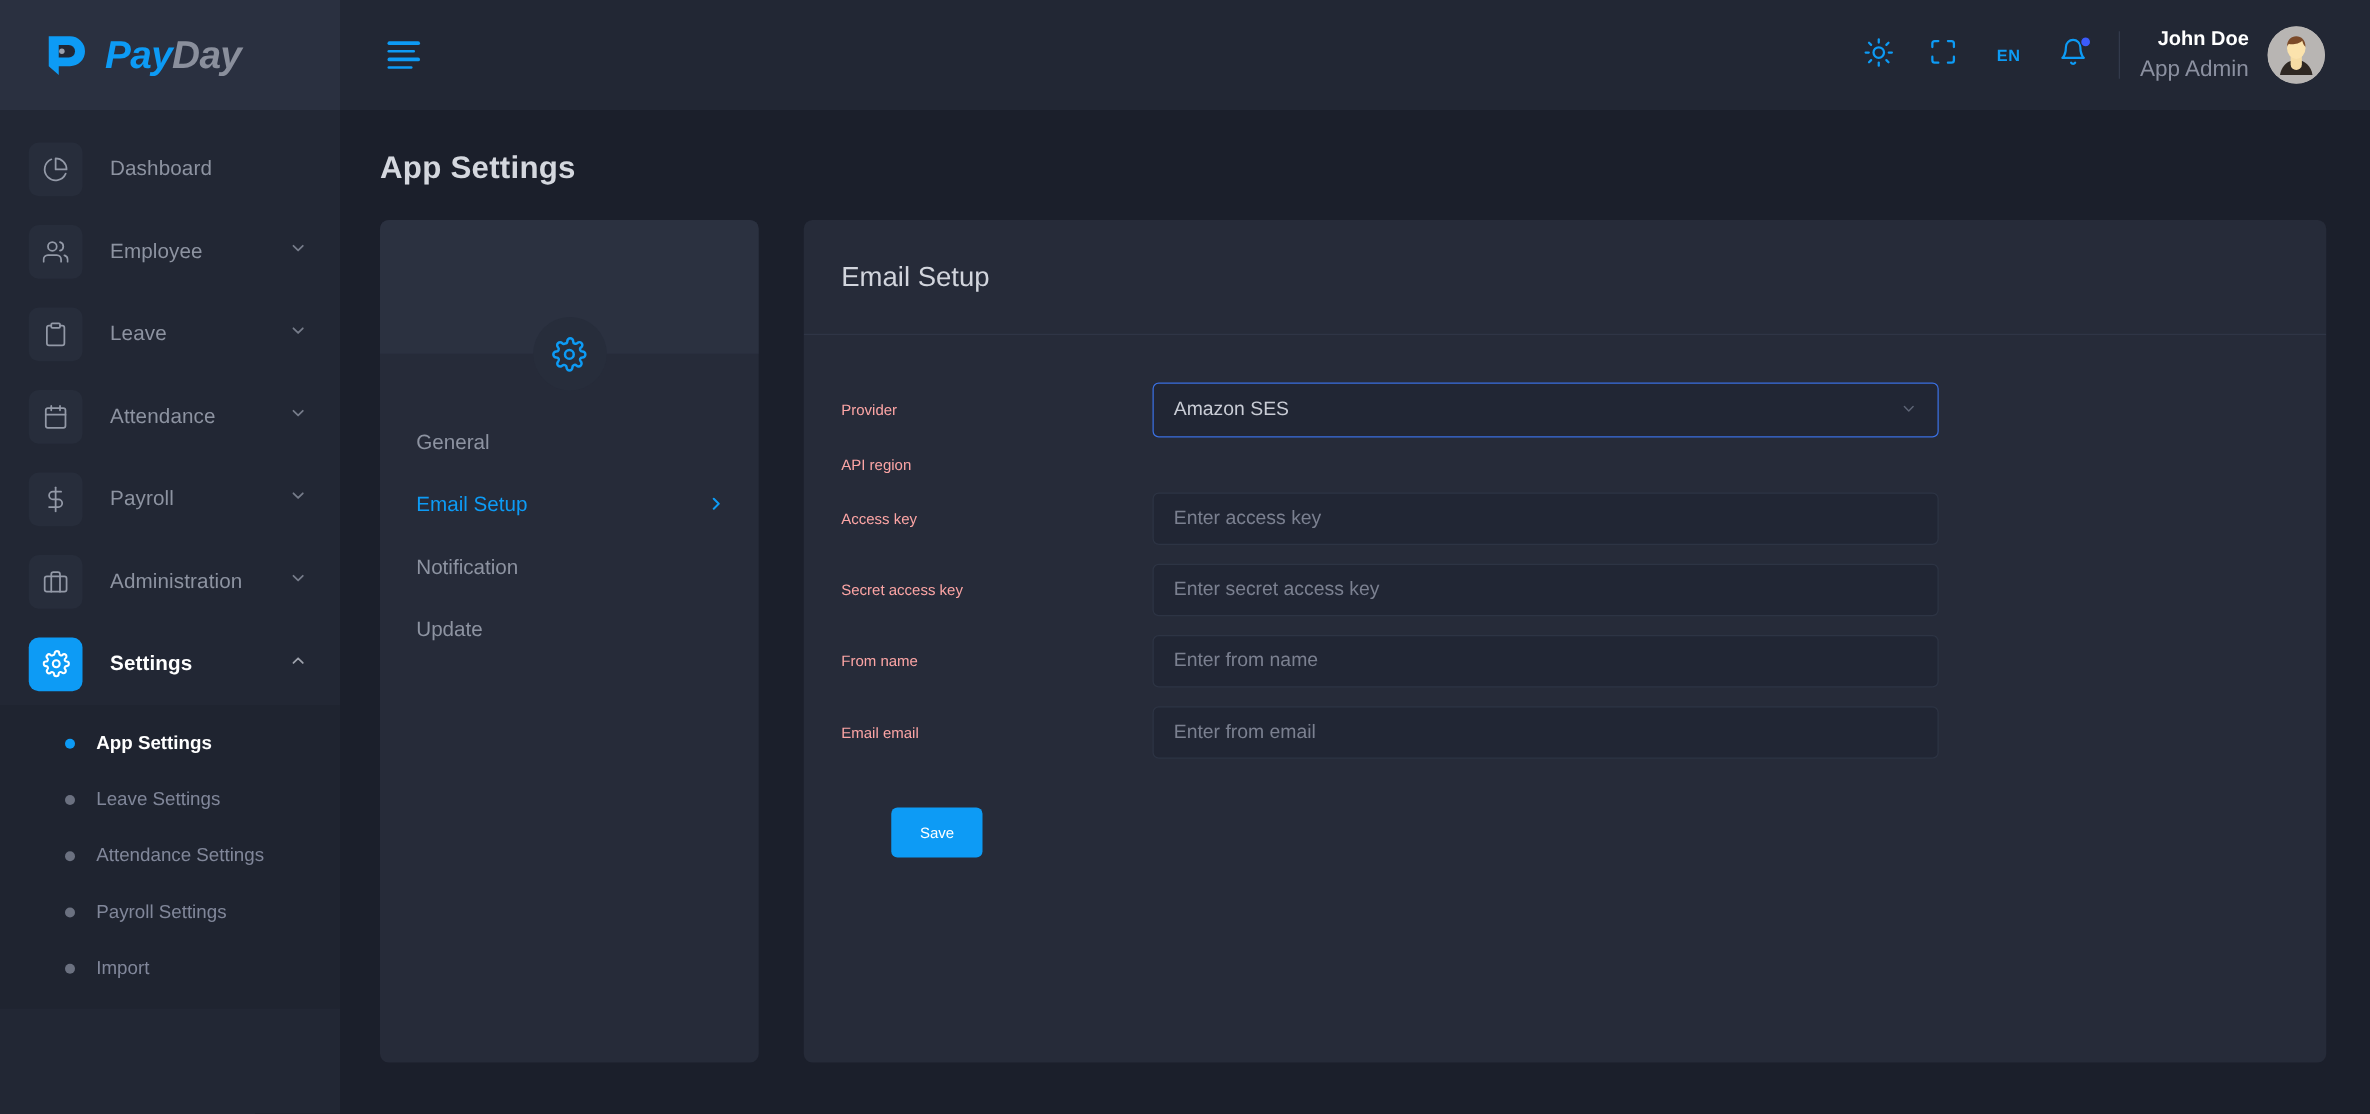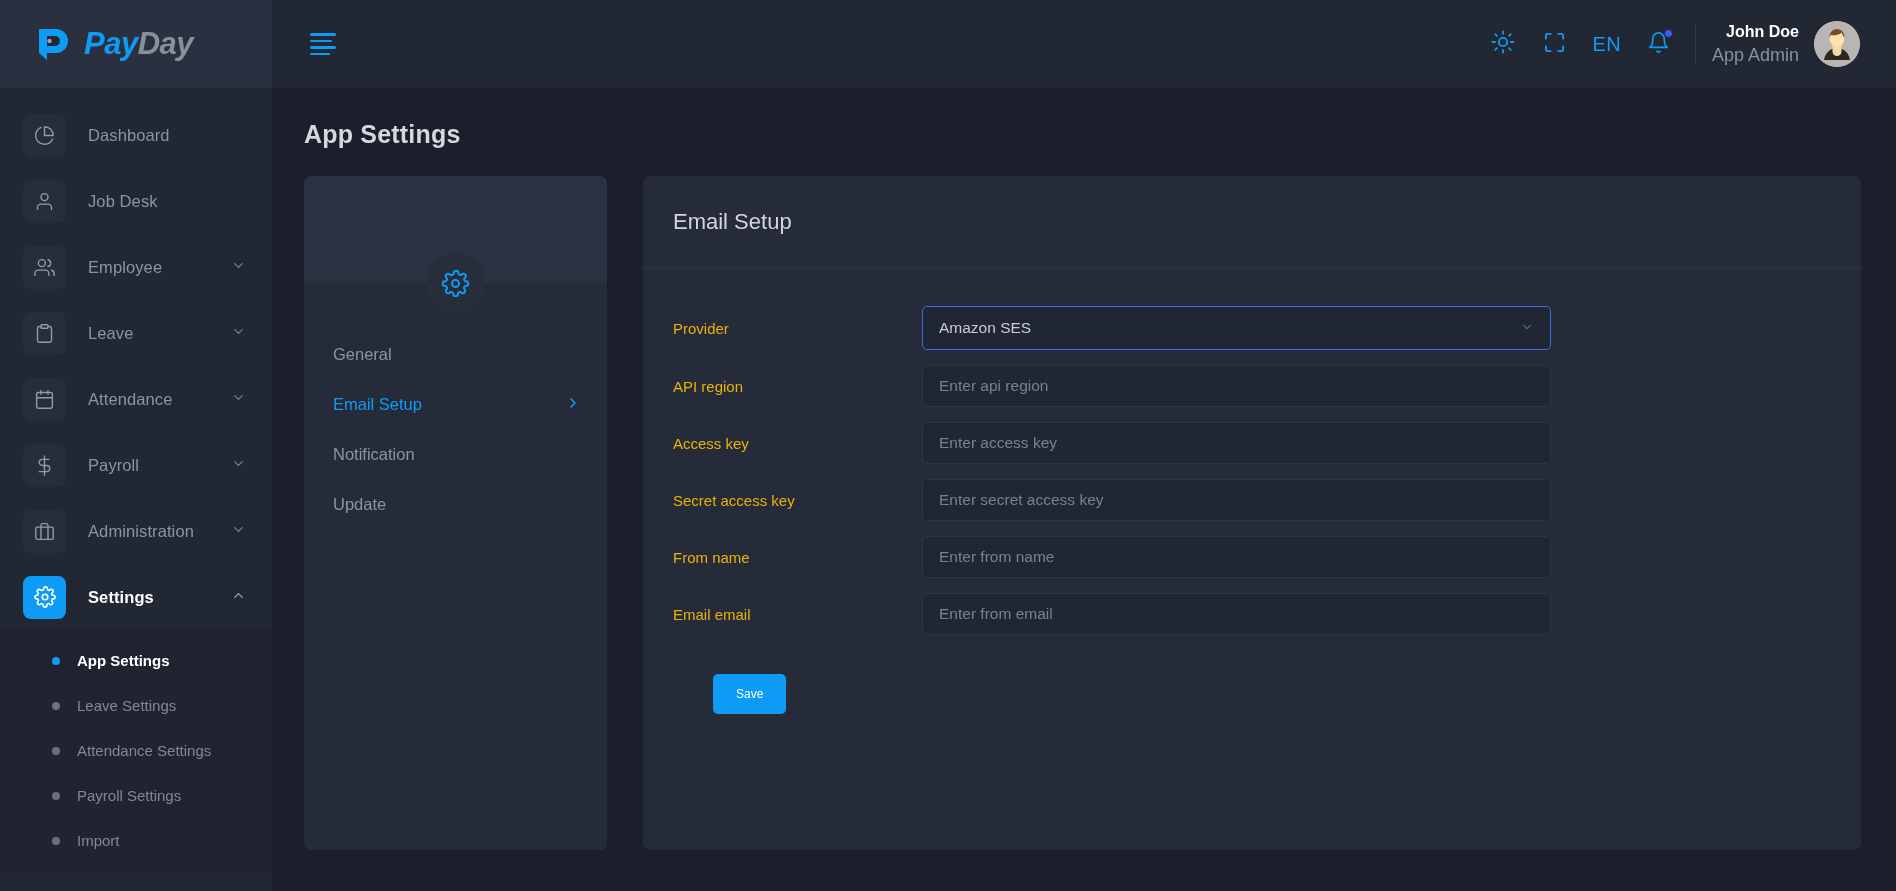--- a/index.html
+++ b/index.html
@@ -87,21 +87,21 @@
   .hamburger span:nth-child(2) { width: 22px; }
   .hamburger span:nth-child(3) { width: 26px; }
   .hamburger span:nth-child(4) { width: 20px; }
 
   .topbar-right { margin-left: auto; display: flex; align-items: center; gap: 0; }
   .tb-btn {
     width: 52px; height: 52px;
     display: flex; align-items: center; justify-content: center;
     cursor: pointer; position: relative;
   }
-  .lang { color: #0d9bf5; font-size: 20px; font-weight: normal; letter-spacing: 0.5px; }
+  .lang { color: #0d9bf5; font-size: 13px; font-weight: bold; letter-spacing: 0.5px; }
   .bell-badge {
     position: absolute; top: 11px; right: 12px;
     width: 9px; height: 9px; border-radius: 50%;
     background: #3b5bfd; border: 1.5px solid #222734;
   }
   .tb-sep { width: 1px; height: 38px; background: #333a4b; margin: 0 16px 0 10px; }
   .user-block { display: flex; align-items: flex-start; gap: 15px; cursor: pointer; padding-right: 6px; }
   .user-text { text-align: right; line-height: 1.35; }
   .user-name { color: #ffffff; font-size: 16px; font-weight: bold; }
   .user-role { color: #8b90a0; font-size: 18px; }
@@ -163,22 +163,22 @@
     height: 92px;
     display: flex; align-items: center;
     padding-left: 30px;
     border-bottom: 1px solid #2f3546;
   }
   .panel-title { color: #d2d5dd; font-size: 22px; }
   .form { padding: 38px 30px 0 30px; }
   .form-row { display: flex; align-items: center; margin-bottom: 15px; }
   .form-label {
     width: 249px; flex: 0 0 249px;
-    color: #eab308;
-    font-size: 15px;
+    color: #fca5a5;
+    font-size: 12px;
   }
   .field {
     flex: 1;
     height: 42px;
     background: #212634;
     border: 1px solid #2d3444;
     border-radius: 5px;
     display: flex; align-items: center;
     padding: 4px 16px;
     font-size: 15.5px;
@@ -233,29 +233,20 @@
       <div class="nav-item">
         <span class="nav-icon">
           <svg width="21" height="21" viewBox="0 0 24 24" fill="none" stroke="#9399a7" stroke-width="1.6" stroke-linecap="round" stroke-linejoin="round">
             <path d="M21.2 15.9A10 10 0 1 1 8.1 2.8"></path>
               <path d="M22 12A10 10 0 0 0 12 2v10z"></path>
           </svg>
         </span>
         <span class="nav-label">Dashboard</span>
       </div>
 
-      <div class="nav-item">
-        <span class="nav-icon">
-          <svg width="21" height="21" viewBox="0 0 24 24" fill="none" stroke="#9399a7" stroke-width="1.6" stroke-linecap="round" stroke-linejoin="round">
-            <path d="M20 21v-2a4 4 0 0 0-4-4H8a4 4 0 0 0-4 4v2"></path>
-              <circle cx="12" cy="7" r="4"></circle>
-          </svg>
-        </span>
-        <span class="nav-label">Job Desk</span>
-      </div>
 
       <div class="nav-item">
         <span class="nav-icon">
           <svg width="21" height="21" viewBox="0 0 24 24" fill="none" stroke="#9399a7" stroke-width="1.6" stroke-linecap="round" stroke-linejoin="round">
             <path d="M17 21v-2a4 4 0 0 0-4-4H5a4 4 0 0 0-4 4v2"></path>
               <circle cx="9" cy="7" r="4"></circle>
               <path d="M23 21v-2a4 4 0 0 0-3-3.87"></path>
               <path d="M16 3.13a4 4 0 0 1 0 7.75"></path>
           </svg>
         </span>
@@ -490,21 +481,20 @@
               <span class="chev-down">
                 <svg width="14" height="14" viewBox="0 0 24 24" fill="none" stroke="#5d6475" stroke-width="2" stroke-linecap="round" stroke-linejoin="round">
                     <polyline points="6 9 12 15 18 9"></polyline>
                   </svg>
               </span>
             </div>
           </div>
 
           <div class="form-row">
             <label class="form-label">API region</label>
-            <input class="field" type="text" placeholder="Enter api region" style="">
           </div>
 
           <div class="form-row">
             <label class="form-label">Access key</label>
             <input class="field" type="text" placeholder="Enter access key" style="">
           </div>
 
           <div class="form-row">
             <label class="form-label">Secret access key</label>
             <input class="field" type="text" placeholder="Enter secret access key" style="">

